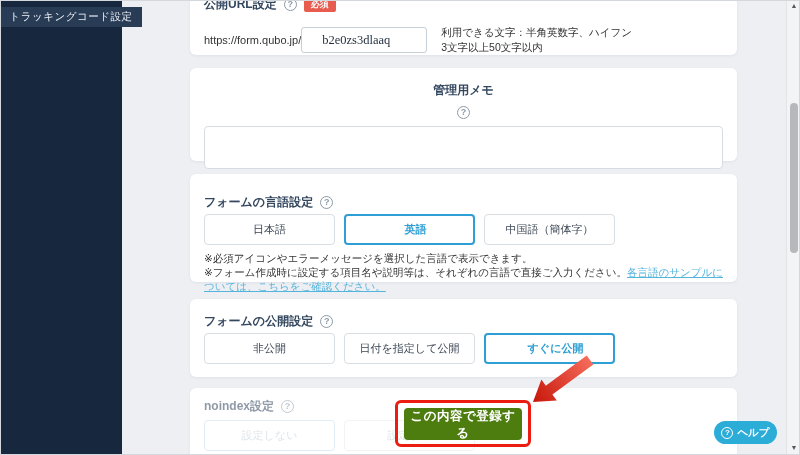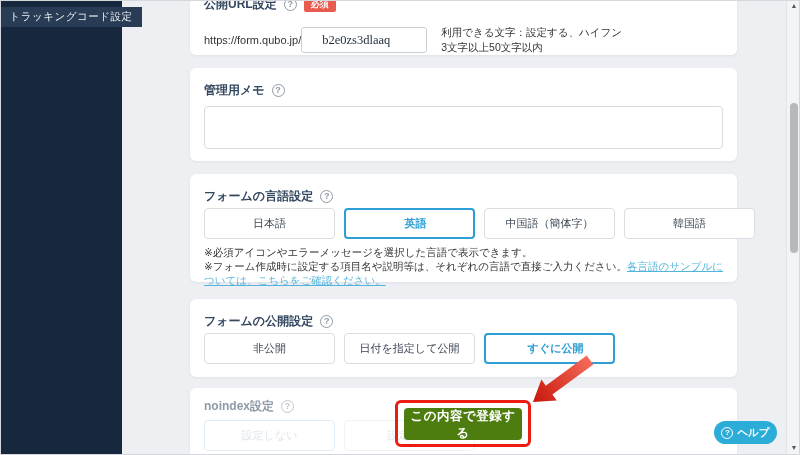--- a/index.html
+++ b/index.html
@@ -56,40 +56,40 @@
   .url-row { display:flex; align-items:center; margin-top:12px; }
   .url-prefix { font-size:11px; color:#333; }
   .url-input {
     width:126px; height:26px; border:1px solid #c6ced6; border-radius:3px;
     font-family:Liberation Serif, serif; font-size:12.5px; color:#1f2d3d; padding:0 20px;
     outline:none;
   }
   .url-note { font-size:10.5px; color:#333; line-height:15px; margin-left:14px; }
   
   .card-memo { top:68px; height:93px; }
-  .card-memo .card-title { padding-top:14px; }
+  .card-memo .card-title { padding-top:14px;flex-direction:column; }
   .memo-textarea {
     width:519px; height:43px; margin-top:7px;
     border:1px solid #d7dce2; border-radius:4px; resize:none;
     font-family:inherit; font-size:12px; padding:5px 8px; outline:none;
   }
   
   .opt-row { display:flex; gap:9px; margin-top:3px;text-align:right; }
   .opt-btn {
     height:31px; background:#fff; border:1px solid #d9dee3; border-radius:4px;
     display:flex; align-items:center; justify-content:center;
     font-size:11px; color:#3c4754; cursor:pointer; flex:none;
   }
   .opt-btn.selected {
     border:2px solid #2d9fd4; color:#2d9fd4; font-weight:bold;padding-left:12px;
   }
   .w131 { width:131px; }
   
   .card-lang { top:174px; height:108px; }
-  .card-lang .card-title { padding-top:14px; }
+  .card-lang .card-title { padding-top:20px; }
   .card-lang .opt-row { margin-top:3px; }
   .notes { margin-top:6px; font-size:10.5px; color:#333; line-height:14px; }
   .link { color:#54b4dc; text-decoration:underline; cursor:pointer; }
   
   .card-publish { top:299px; height:78px; }
   .card-publish .card-title { padding-top:14px; }
   
   .card-noindex { top:388px; height:90px; }
   .card-noindex .card-title { padding-top:10px; opacity:.55; }
   .card-noindex .opt-row { margin-top:5px; opacity:.35; }
@@ -144,21 +144,21 @@
   <div class="card card-url">
     <div class="card-title">
       <span>公開URL設定</span>
       <span class="q-icon">?</span>
       <span class="badge-required">必須</span>
     </div>
     <div class="url-row">
       <span class="url-prefix">https://form.qubo.jp/</span>
       <input class="url-input" type="text" value="b2e0zs3dlaaq" style="">
       <div class="url-note">
-        <div>利用できる文字：設定する、ハイフン</div>
+        <div>利用できる文字：半角英数字、ハイフン</div>
         <div>3文字以上50文字以内</div>
       </div>
     </div>
   </div>
 
   <div class="card card-memo">
     <div class="card-title">
       <span>管理用メモ</span>
       <span class="q-icon">?</span>
     </div>
@@ -167,21 +167,20 @@
 
   <div class="card card-lang">
     <div class="card-title">
       <span>フォームの言語設定</span>
       <span class="q-icon">?</span>
     </div>
     <div class="opt-row">
       <div class="opt-btn w131">日本語</div>
       <div class="opt-btn w131 selected">英語</div>
       <div class="opt-btn w131">中国語（簡体字）</div>
-      <div class="opt-btn w131">韓国語</div>
     </div>
     <div class="notes">
       <div>※必須アイコンやエラーメッセージを選択した言語で表示できます。</div>
       <div><span>※フォーム作成時に設定する項目名や説明等は、それぞれの言語で直接ご入力ください。</span><span class="link">各言語のサンプルについては、こちらをご確認ください。</span></div>
     </div>
   </div>
 
   <div class="card card-publish">
     <div class="card-title">
       <span>フォームの公開設定</span>

